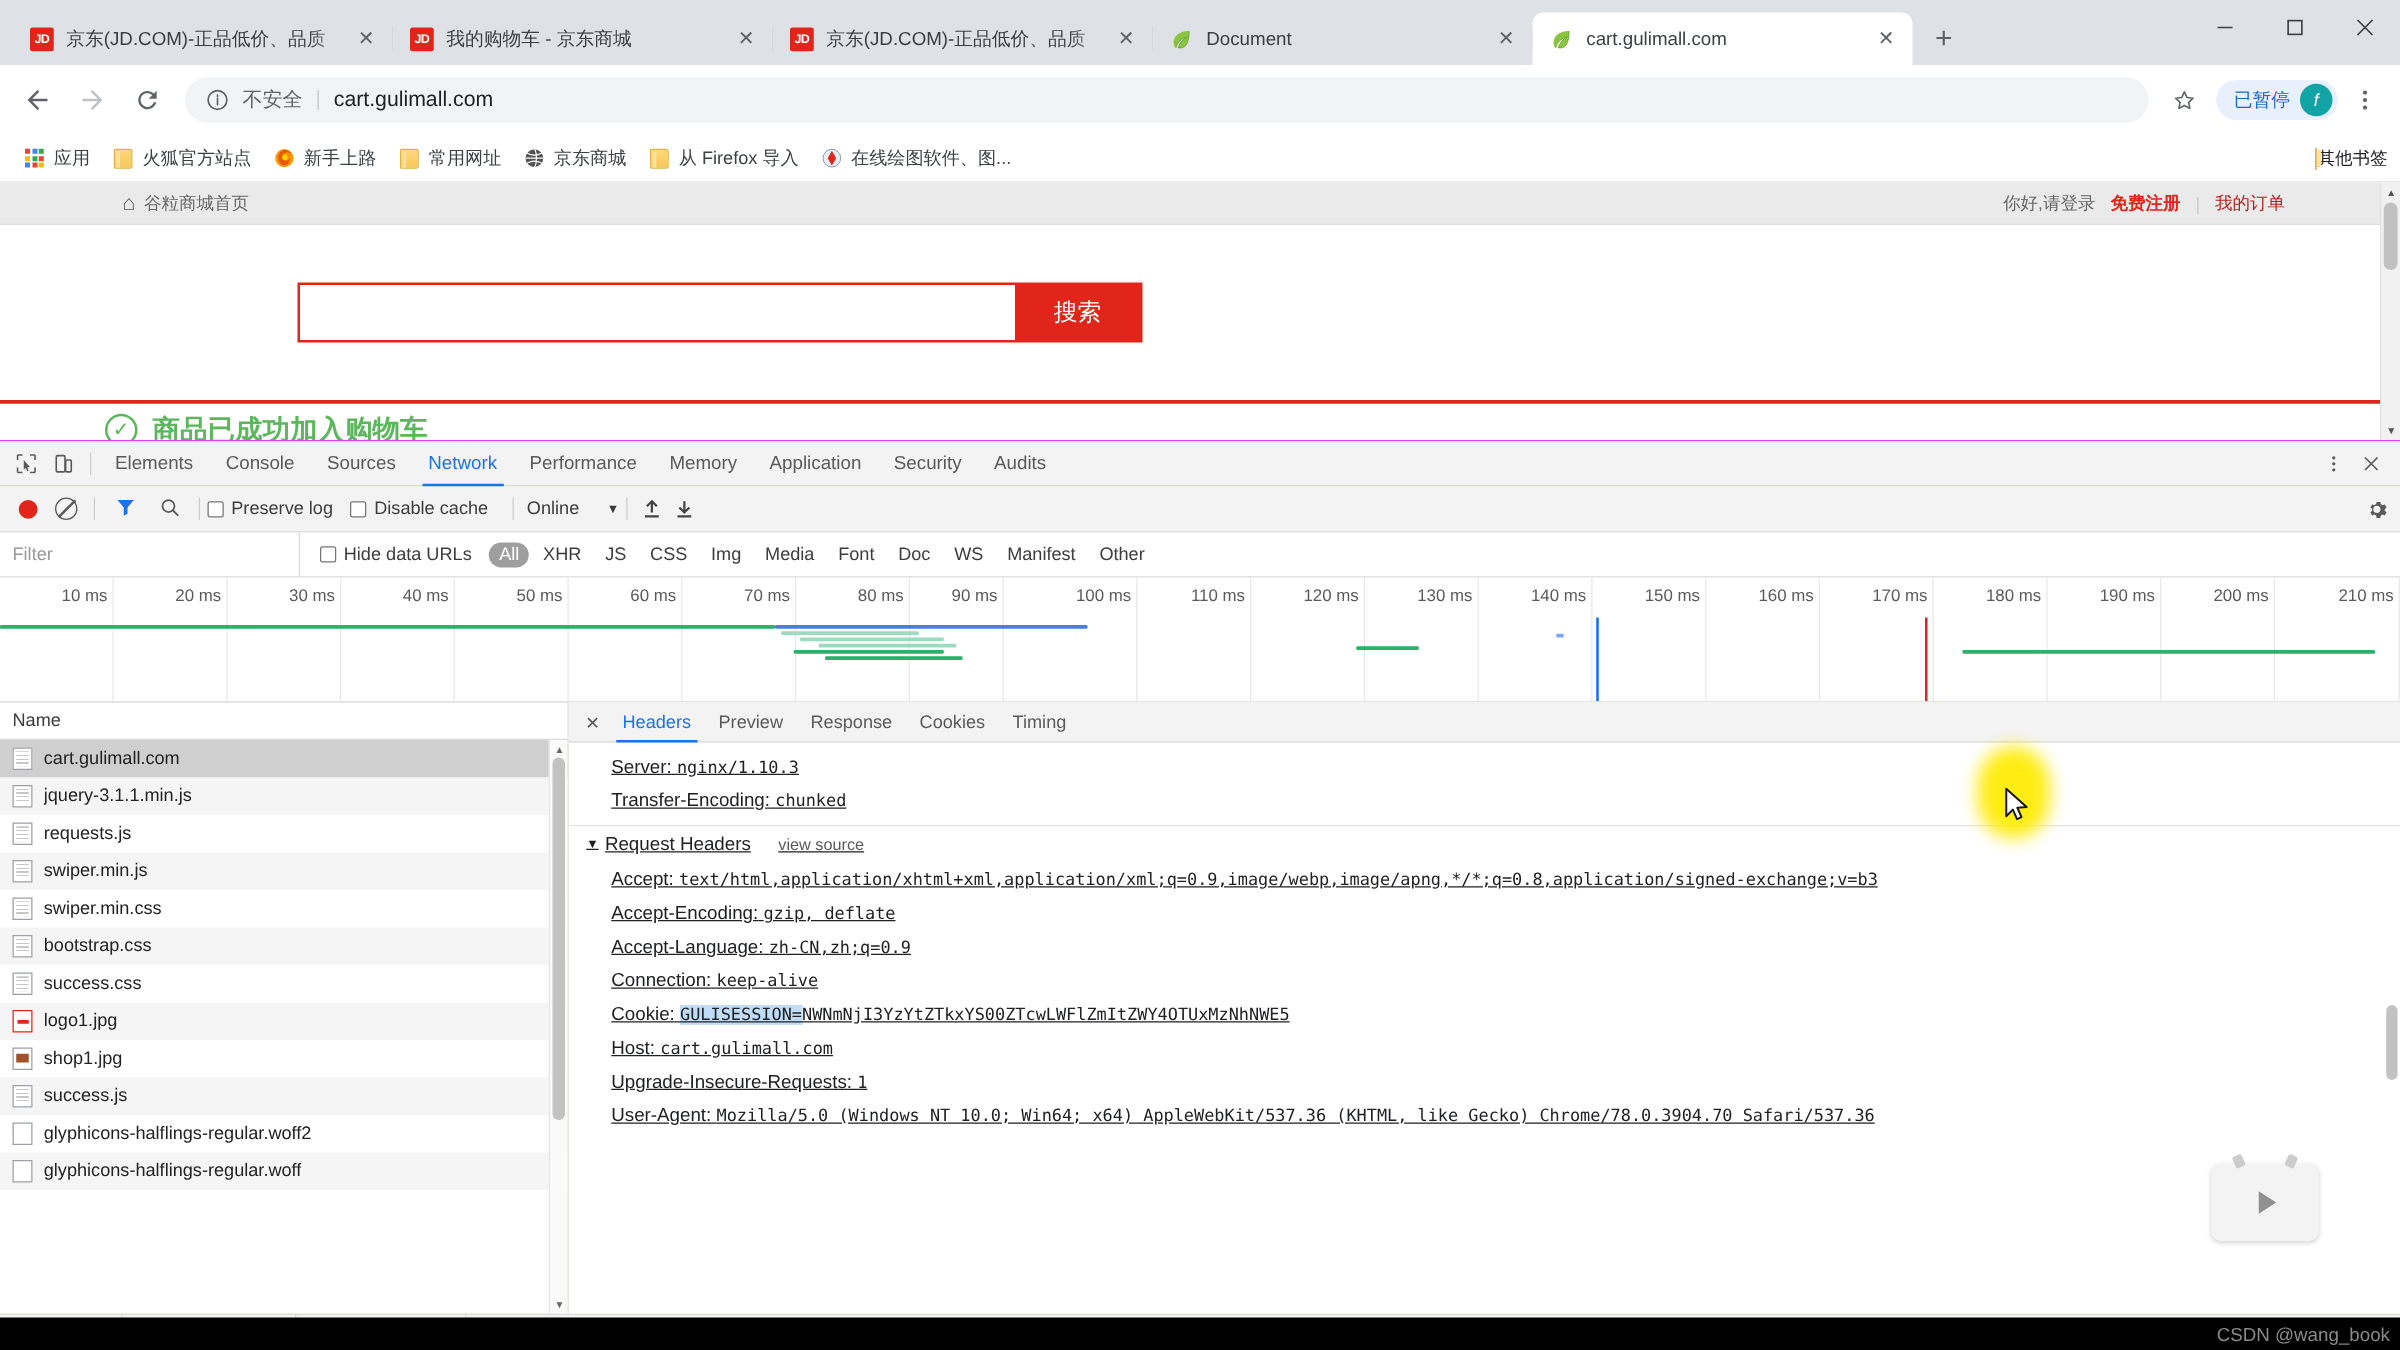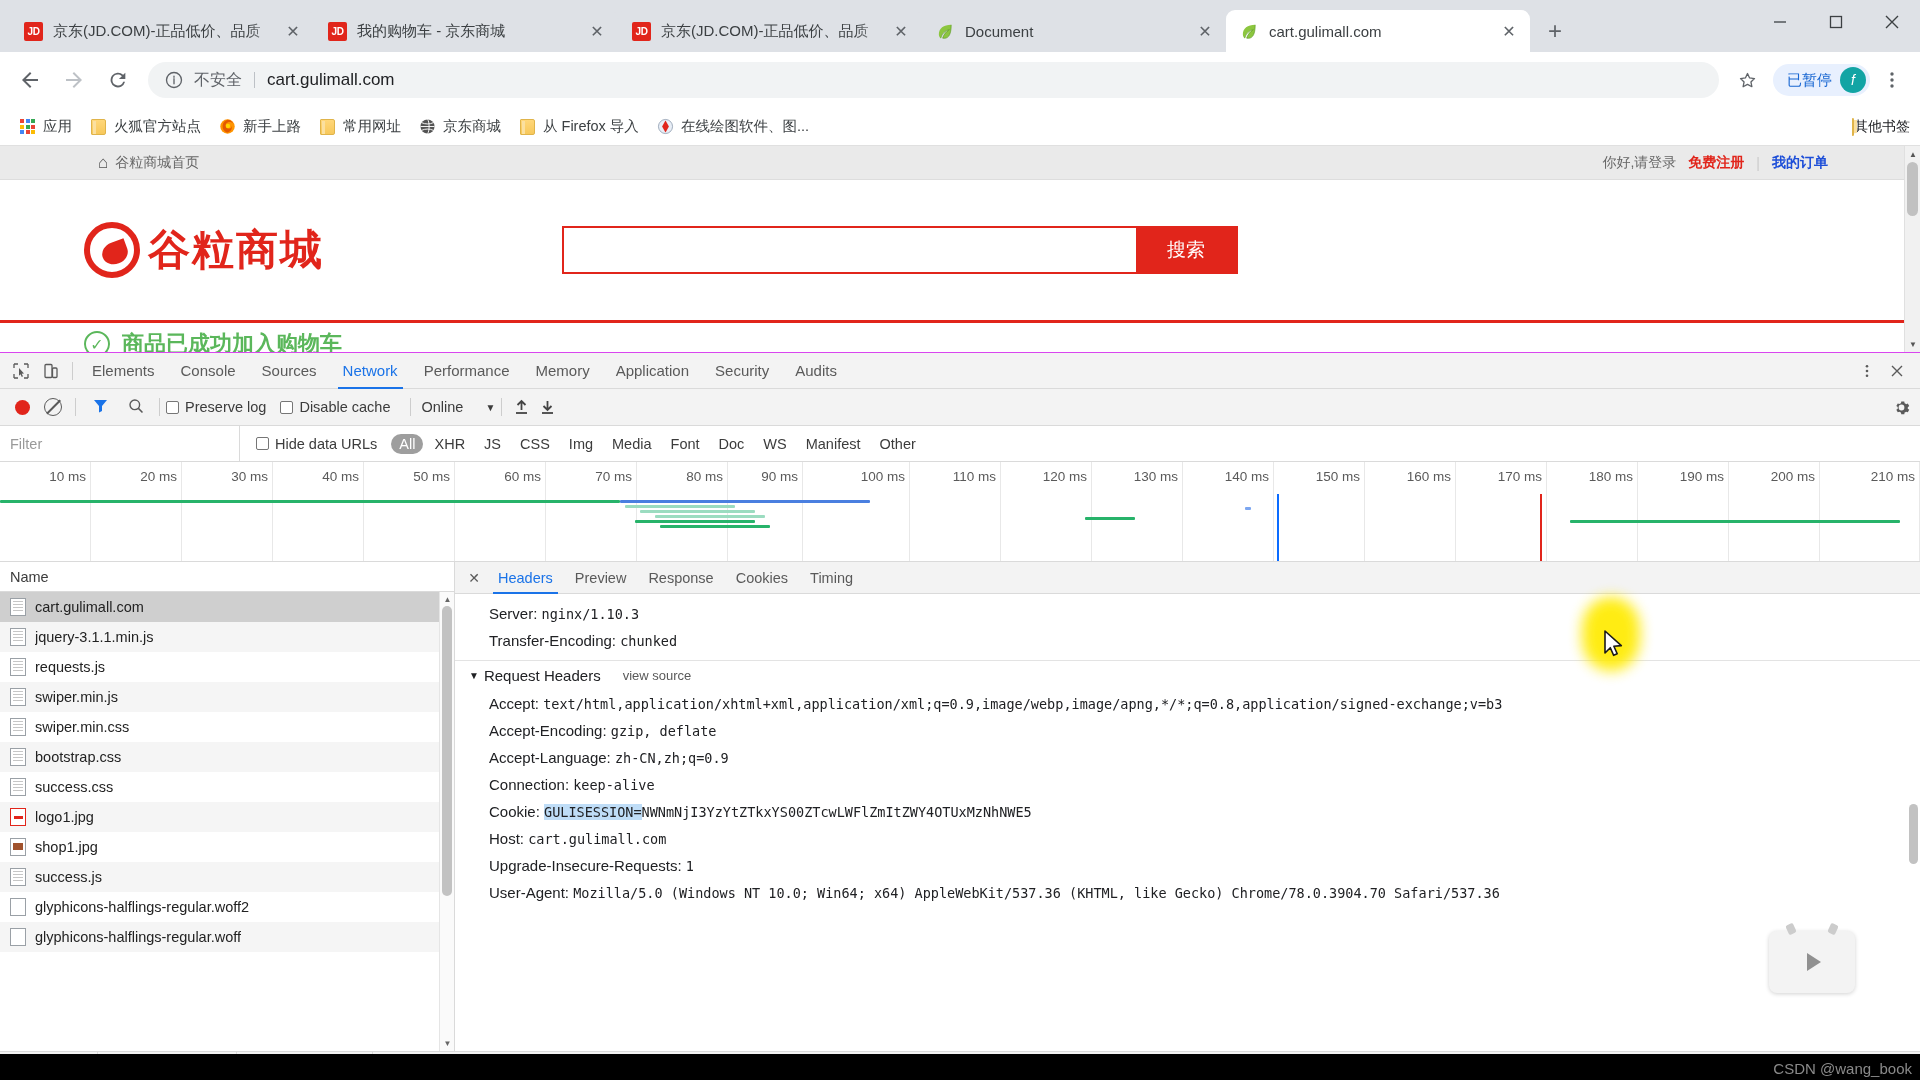--- a/index.html
+++ b/index.html
@@ -73,21 +73,21 @@
   
   .viewport { background:#fff; position:relative; overflow:hidden; flex:none; height:206px; }
   .gm-topbar { height:34px; background:#eaeaea; border-bottom:1px solid #ddd; display:flex; align-items:center; padding:0 20px; }
   .gm-home { display:flex; align-items:center; margin-left:78px; }
   .gm-home .hicon { color:#555; font-size:17px; margin-right:7px; }
   .gm-home .htxt { font-size:14px; color:#666; }
   .gm-topright { margin-left:auto; display:flex; align-items:center; gap:0; font-size:14px; padding-right:72px; }
   .gm-topright .g1 { color:#666; }
   .gm-topright .g2 { color:#e1251b; font-weight:bold; margin:0 12px; }
   .gm-topright .divider { color:#ccc; }
-  .gm-topright .g3 { color:#1d4ed8; margin-left:12px;font-weight:bold; }
+  .gm-topright .g3 { color:#b91c1c; margin-left:12px; }
   .gm-mid { height:140px; display:flex; align-items:center; position:relative; }
   .gm-logo { margin-left:84px; display:flex; align-items:center; }
   .gm-logo .circle { width:56px; height:56px; border-radius:50%; border:6px solid #e1251b; position:relative; margin-right:8px; }
   .gm-logo .circle:after { content:''; position:absolute; left:12px; top:14px; width:26px; height:22px; border-radius:50% 0 50% 50%; background:#e1251b; transform:rotate(-20deg); }
   .gm-logo .ltext { font-size:42px; color:#e1251b; font-weight:bold; letter-spacing:2px; font-family:"DejaVu Sans", sans-serif; }
   .gm-search { margin-left:238px; display:flex; height:48px; border:2px solid #e1251b; }
   .gm-search input { width:572px; border:0; outline:none; padding:0 10px; font-size:15px; }
   .gm-search .sbtn { width:100px; background:#e1251b; color:#fff; font-size:19px; display:flex; align-items:center; justify-content:center; }
   .gm-redline { height:3px; background:#e1251b; }
   .gm-success { display:flex; align-items:center; padding:12px 0 0 84px; overflow:hidden; height:30px; }
@@ -152,21 +152,21 @@
   .leftscroll { position:absolute; right:0; top:0; width:15px; height:100%; background:#fafafa; border-left:1px solid #e5e5e5; }
   .leftscroll .thumb { position:absolute; left:2px; top:0; width:10px; height:300px; background:#c2c2c2; border-radius:5px; }
   .leftscroll .ar { position:absolute; left:0; width:15px; height:15px; display:flex; align-items:center; justify-content:center; font-size:8px; color:#666; }
 
   .dt-right { flex:1; display:flex; flex-direction:column; min-height:0; background:#fff; position:relative; }
   .dt-rtabs { height:32px; display:flex; align-items:center; border-bottom:1px solid #dadada; background:#f3f3f3; padding-left:6px; }
   .dt-rtabs .xclose { width:26px; height:26px; display:flex; align-items:center; justify-content:center; color:#5a5a5a; font-size:14px; flex:none; }
   .rtab { padding:0 11px; height:32px; display:flex; align-items:center; font-size:14.5px; color:#5a5a5a; position:relative; flex:none; }
   .rtab.active { color:#1a73e8; }
   .rtab.active:after { content:''; position:absolute; left:6px; right:6px; bottom:0; height:2px; background:#1a73e8; }
-  .hdrs { flex:1; overflow:hidden; padding-top:6px; position:relative; }
+  .hdrs { flex:1; overflow:hidden; padding-top:6px; position:relative;text-decoration:underline; }
   .hline { padding:5px 0 5px 34px; font-size:15px; color:#202124; white-space:nowrap; font-family:"Liberation Sans", sans-serif; }
   .hname { color:#202124; }
   .hval { font-family:"DejaVu Sans Mono", monospace; font-size:13.5px; color:#202124; }
   .sectionhdr { padding:6px 0 6px 14px; font-size:15px; color:#202124; display:flex; align-items:center; border-top:1px solid #e3e3e3; margin-top:6px; }
   .sectionhdr .tri { font-size:10px; margin-right:5px; }
   .sectionhdr .vs { color:#5a5a5a; font-size:13px; margin-left:22px; text-decoration:none; }
   .hl-cookie { background:#bfddf7; }
   .rightscroll { position:absolute; right:0; top:210px; bottom:0; width:13px; }
   .rightscroll .thumb { position:absolute; left:2px; top:0; width:9px; height:60px; background:#c2c2c2; border-radius:5px; }
 
@@ -398,24 +398,20 @@
       </div>
       <div class="gm-topright">
         <span class="g1">你好,请登录</span>
         <span class="g2">免费注册</span>
         <span class="divider">|</span>
         <span class="g3">我的订单</span>
       </div>
     </div>
 
     <div class="gm-mid">
-      <div class="gm-logo">
-        <span class="circle"></span>
-        <span class="ltext">谷粒商城</span>
-      </div>
       <div class="gm-search">
         <input value="" placeholder="" style="">
         <div class="sbtn">搜索</div>
       </div>
     </div>
 
     <div class="gm-redline"></div>
 
     <div class="gm-success">
       <span class="ck">✓</span>

